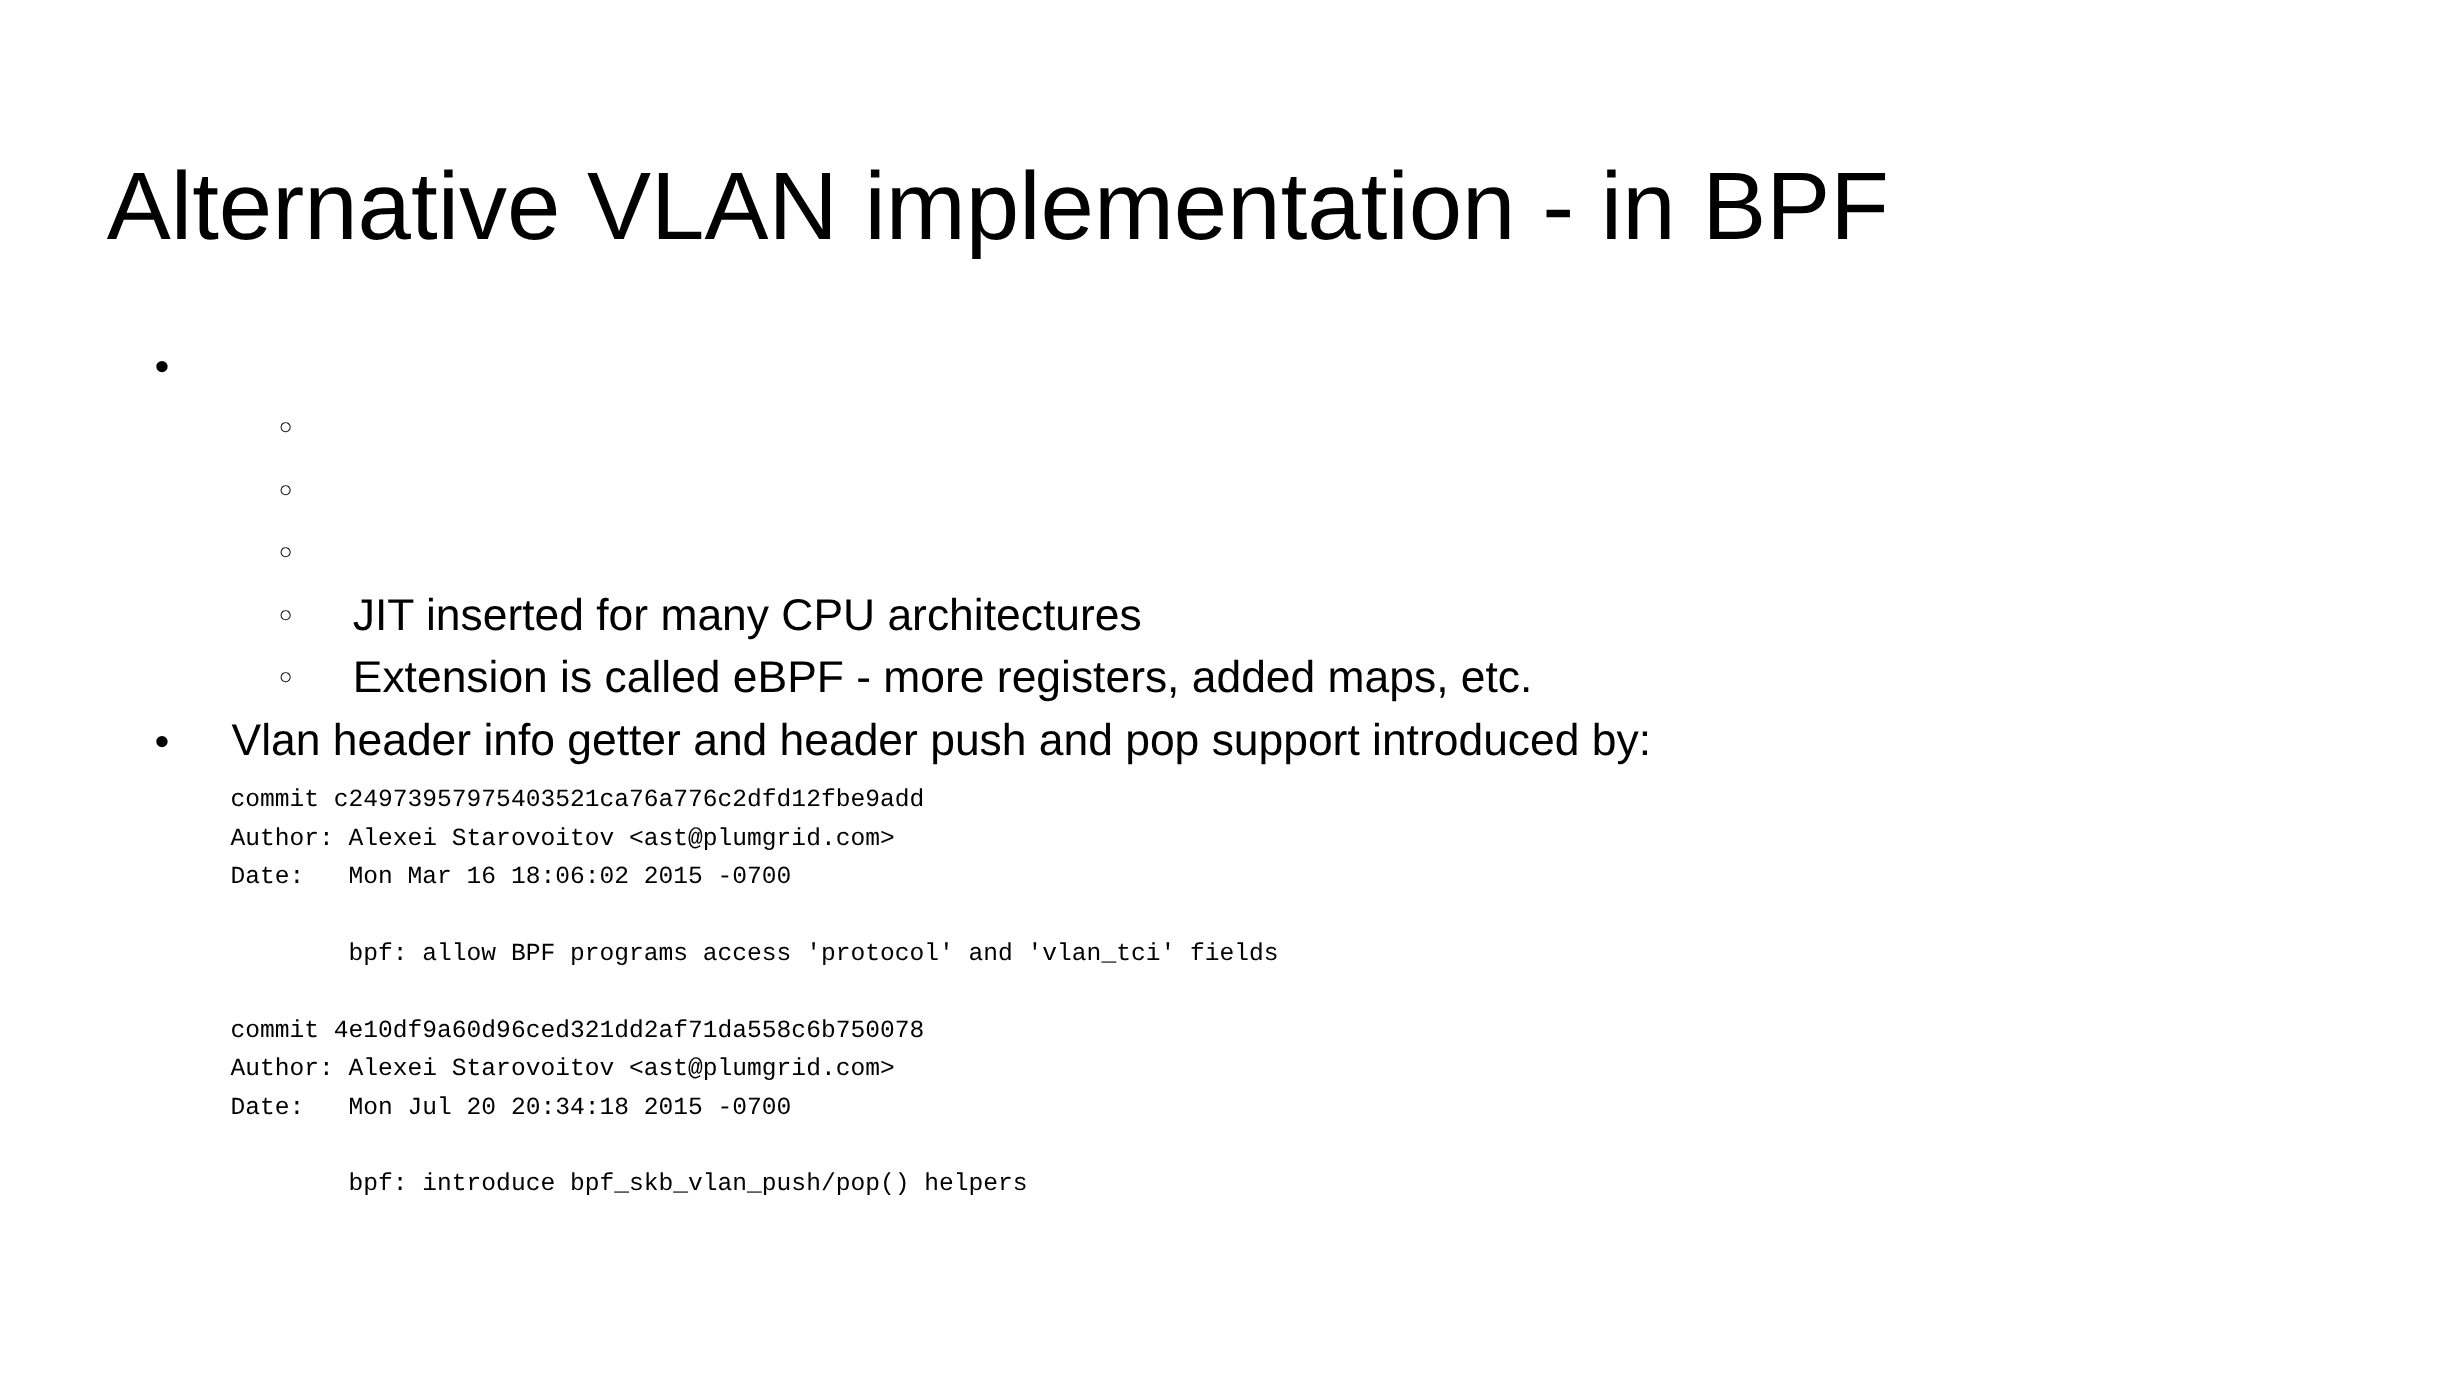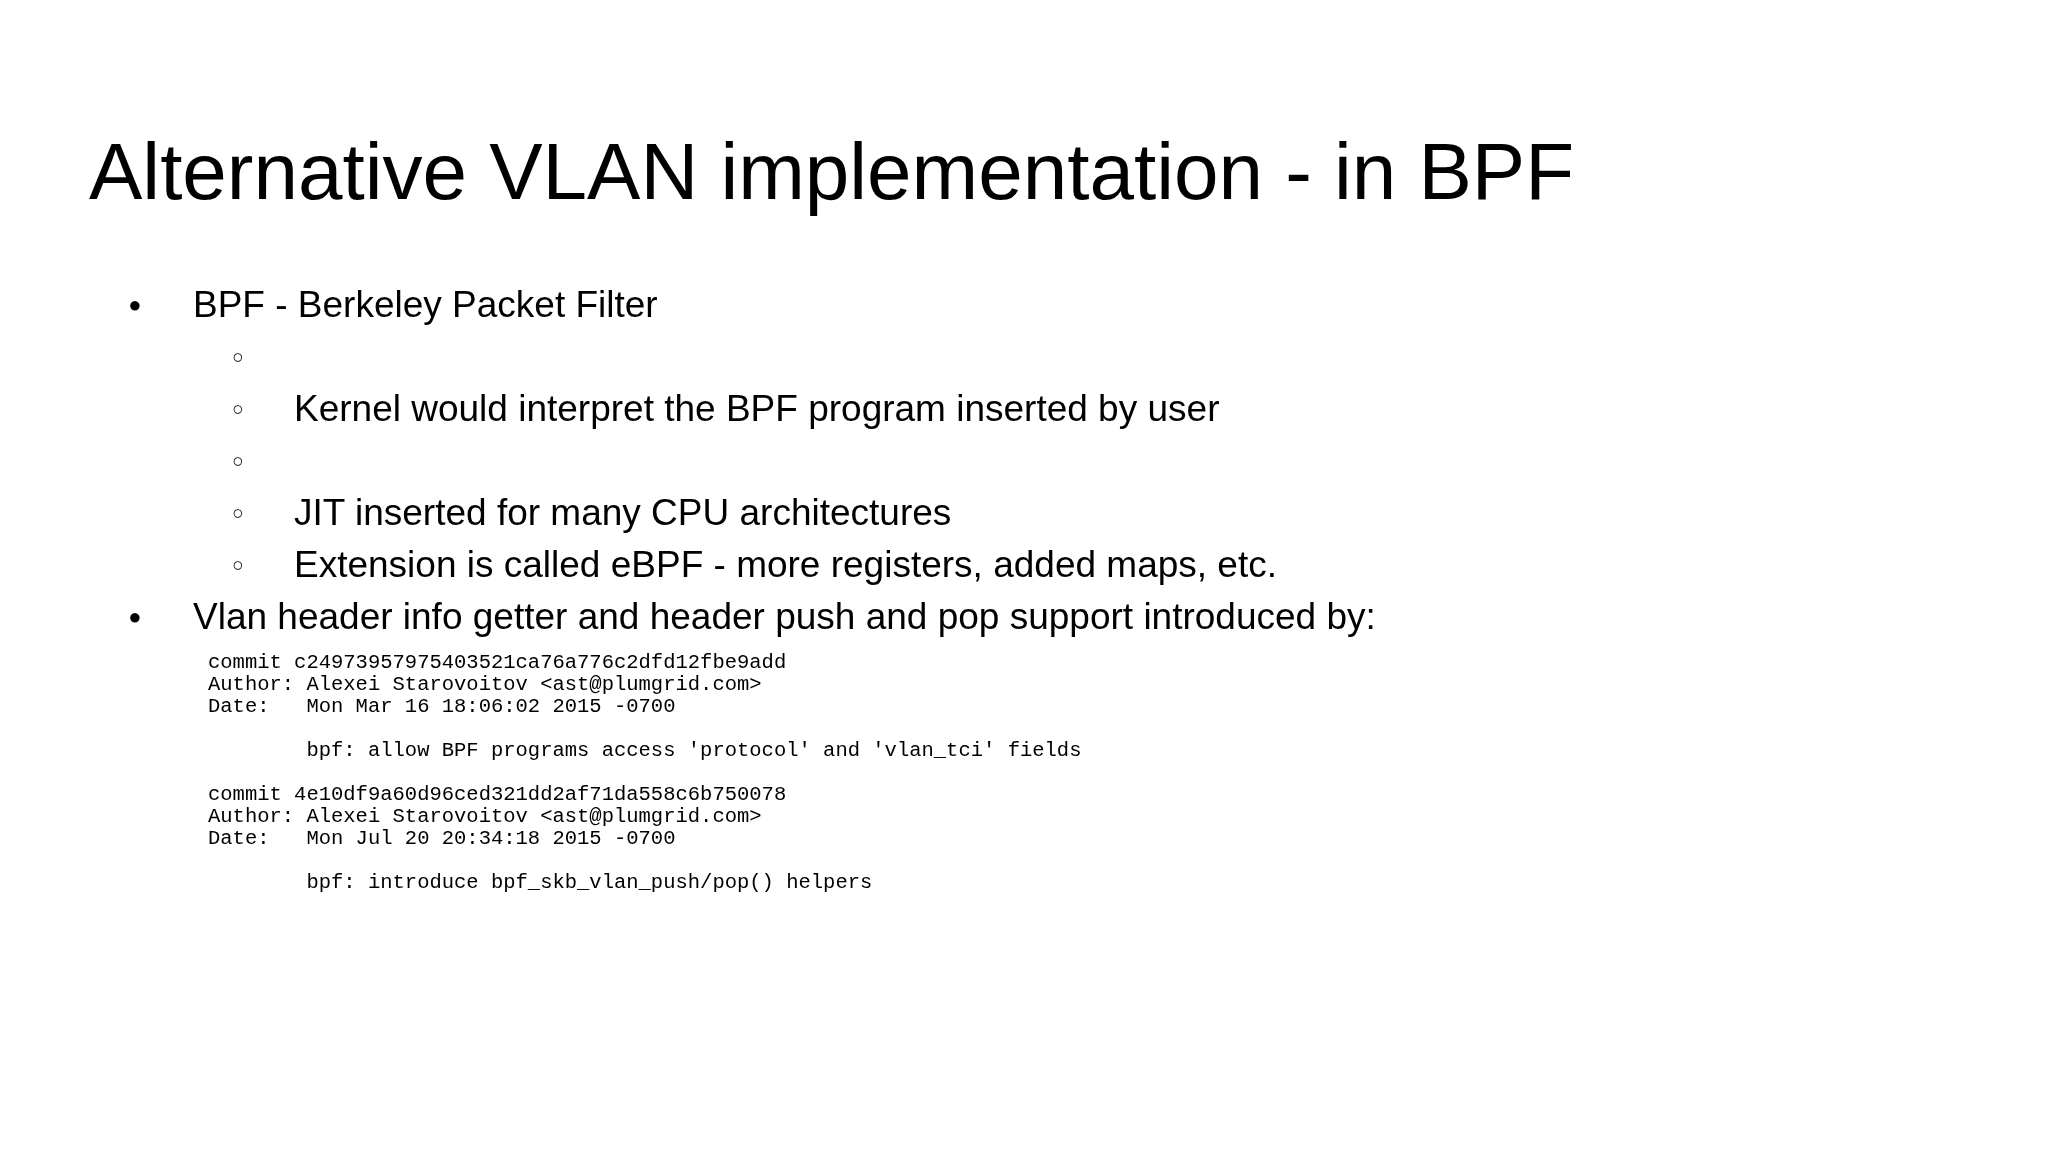--- a/index.html
+++ b/index.html
@@ -54,40 +54,40 @@
     width: 22px;
     font-size: 22px;
   }
   .row.l2 .marker {
     left: 228px;
     width: 20px;
     font-size: 19px;
   }
   .commit-log {
     position: absolute;
-    left: 208px;
+    left: 192px;
     top: 652px;
     margin: 0;
     font-family: "Liberation Mono", "DejaVu Sans Mono", monospace;
     font-size: 20.5px;
-    line-height: 22px;
+    line-height: 32px;
     white-space: pre;
     color: #000000;
   }
 </style>
 </head>
 <body>
 
 <div class="slide">
   <h1 class="title">Alternative VLAN implementation - in BPF</h1>
 
   <div class="bullets" id="bullet-list">
-      <div class="row l1"><span class="marker">●</span><span class="text">BPF - Berkeley Packet Filter</span></div>
+      <div class="row l1"><span class="marker">●</span></div>
       <div class="row l2"><span class="marker">○</span></div>
-      <div class="row l2"><span class="marker">○</span><span class="text">Kernel would interpret the BPF program inserted by user</span></div>
+      <div class="row l2"><span class="marker">○</span></div>
       <div class="row l2"><span class="marker">○</span></div>
       <div class="row l2"><span class="marker">○</span><span class="text">JIT inserted for many CPU architectures</span></div>
       <div class="row l2"><span class="marker">○</span><span class="text">Extension is called eBPF - more registers, added maps, etc.</span></div>
       <div class="row l1"><span class="marker">●</span><span class="text">Vlan header info getter and header push and pop support introduced by:</span></div>
     </div>
 
   <pre class="commit-log">commit c24973957975403521ca76a776c2dfd12fbe9add
 Author: Alexei Starovoitov &lt;ast@plumgrid.com&gt;
 Date:   Mon Mar 16 18:06:02 2015 -0700
 

